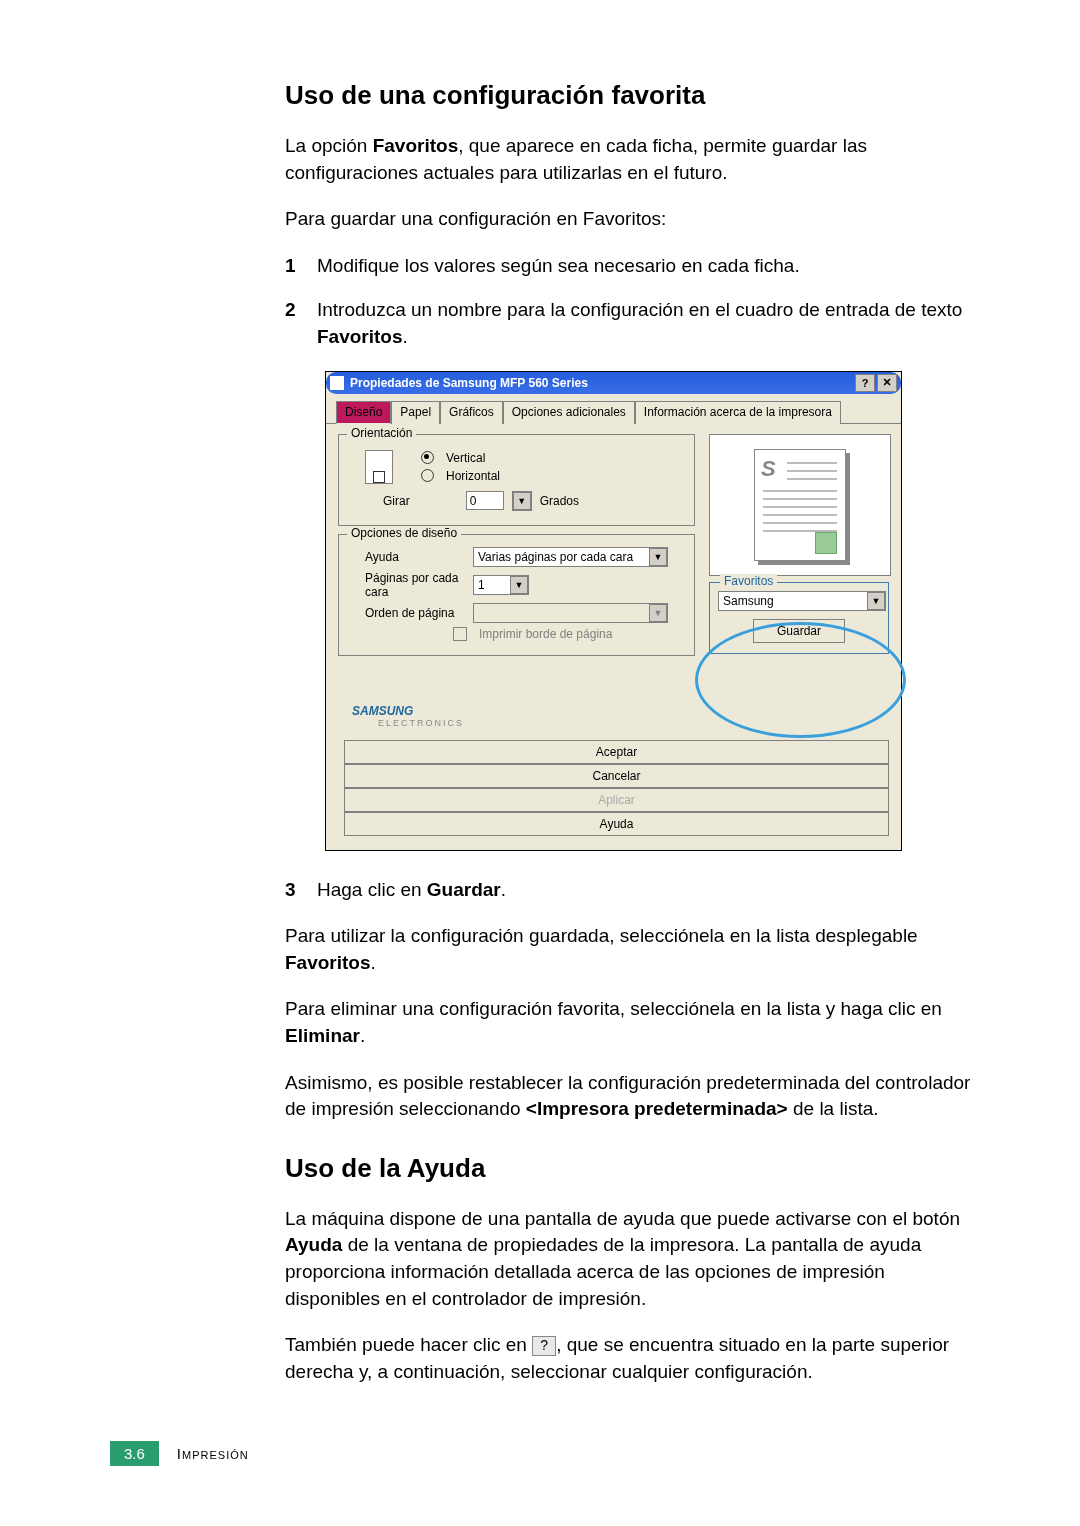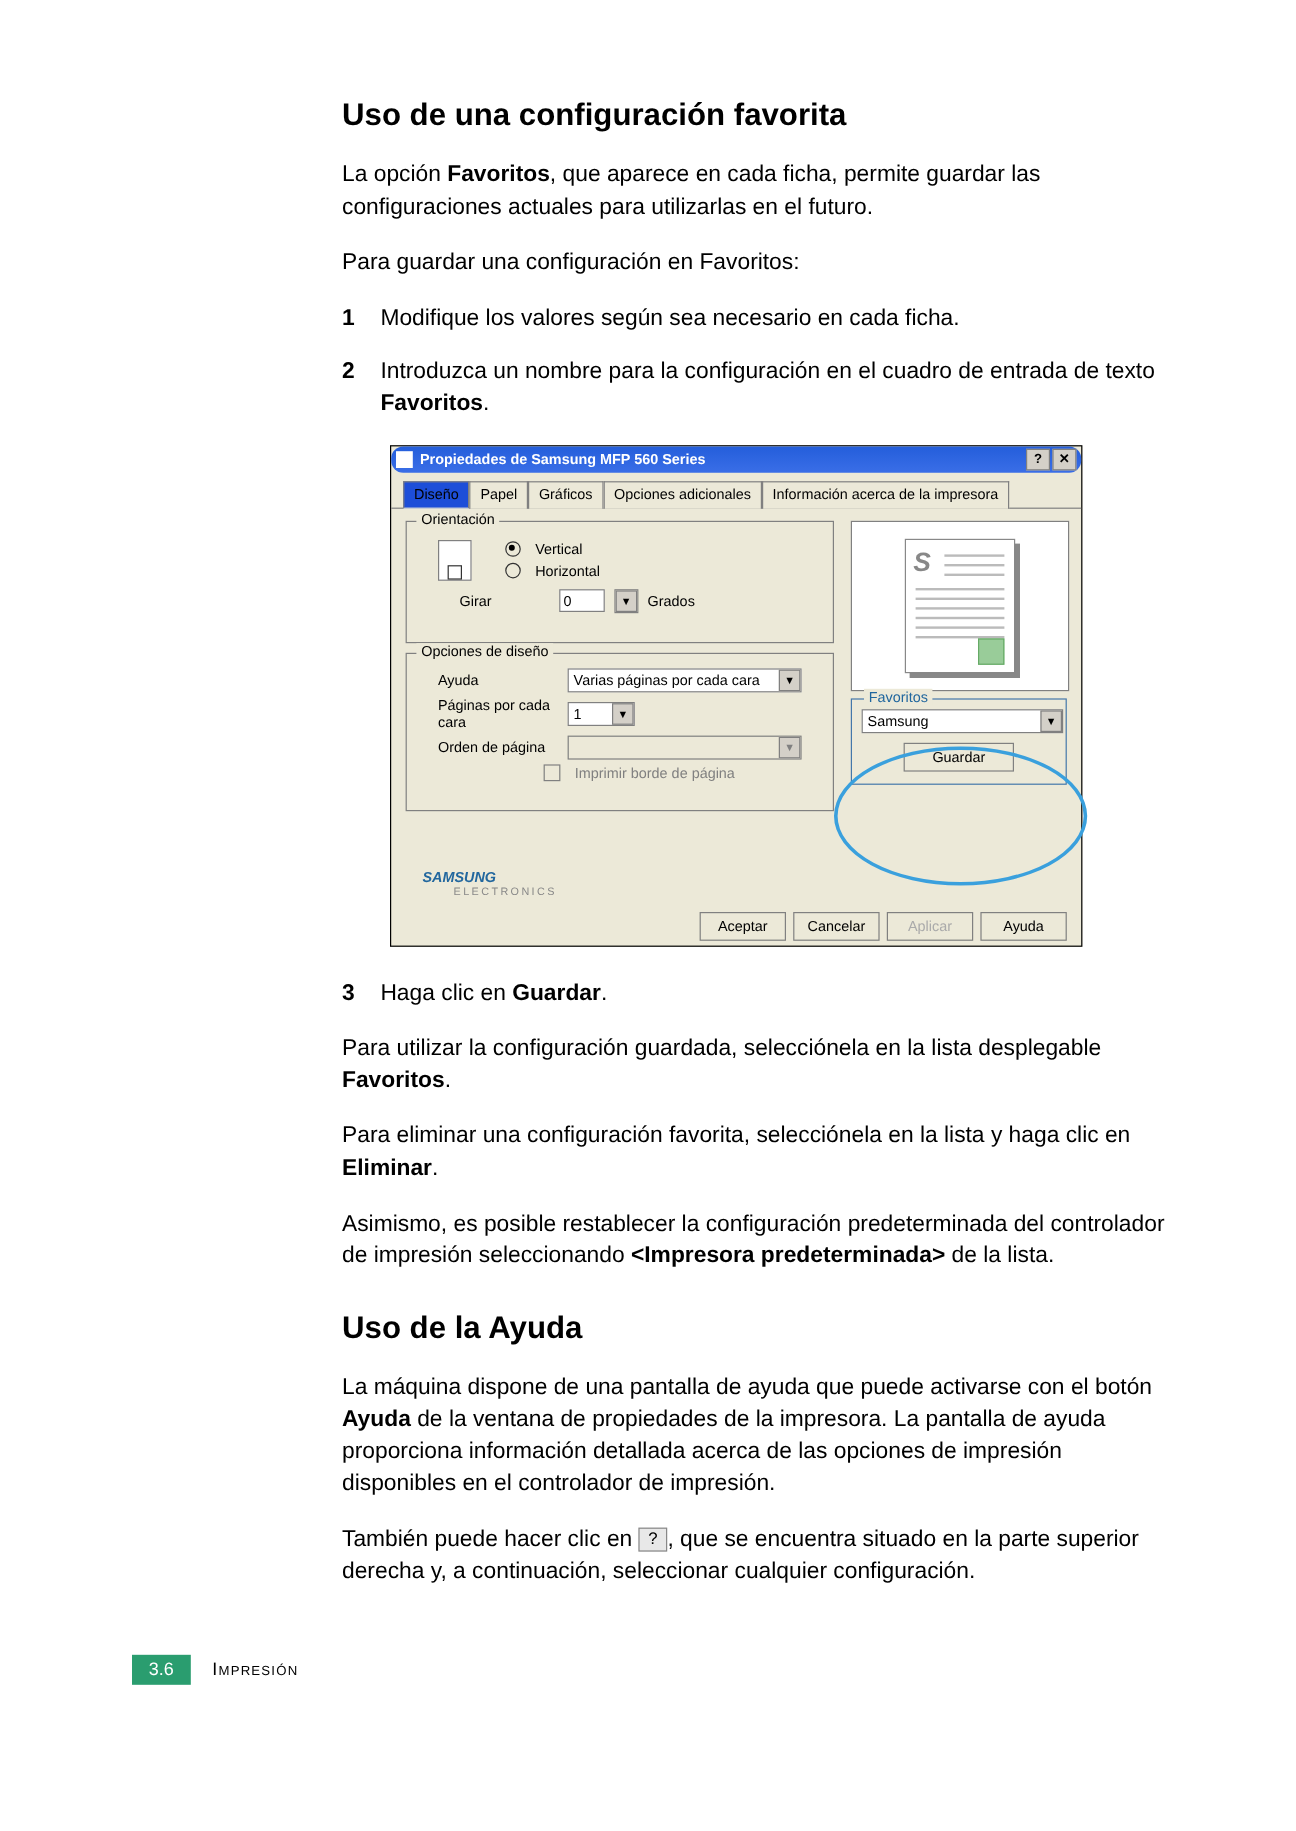--- a/index.html
+++ b/index.html
@@ -66,26 +66,26 @@
     border: 1px solid #808080; display:inline-flex; align-items:center;
     justify-content:center; font-size:11px; margin-left:2px;
   }
   .tabs-row {
     display:flex; gap:0; padding: 6px 10px 0 10px; border-bottom:1px solid #808080;
   }
   .tab {
     padding: 3px 8px 4px 8px; font-size:12px; border:1px solid #808080;
     border-bottom:none; background:#ece9d8; position:relative; top:1px;
   }
-  .tab.active { background:#1d4ed8; border-bottom:1px solid #ece9d8; }
+  .tab.active { background:#be185d; border-bottom:1px solid #ece9d8; }
   .dialog-body { display:flex; padding:10px 12px 6px 12px; gap:14px; }
   .left-col { flex:1; }
   .right-col { width:180px; }
   .groupbox {
-    border:1px solid #808080; padding:8px 10px 20px 10px; margin-bottom:8px;
+    border:1px solid #808080; padding:8px 10px 10px 10px; margin-bottom:8px;
     position:relative;
   }
   .groupbox .legend {
     position:absolute; top:-9px; left:8px; background:#ece9d8; padding:0 4px;
     font-size:12px;
   }
   .row { display:flex; align-items:center; gap:8px; margin:4px 16px; font-size:12px; }
   .thumb {
     width:26px; height:32px; border:1px solid #808080; background:#fff; margin-right:4px;
     display:flex; align-items:flex-end; justify-content:center;
@@ -141,21 +141,21 @@
     padding:0 4px; font-size:12px; color:#22679e; }
   .highlight-ellipse {
     position:absolute; border:3px solid #3aa0dd; border-radius:50%;
     width:205px; height:110px; pointer-events:none;
   }
   .btn {
     background:#ece9d8; border:1px solid #808080; height:22px; min-width:70px;
     display:inline-flex; align-items:center; justify-content:center; font-size:12px;
     margin-left:6px;
   }
-  .dlg-buttons { display:flex; justify-content:flex-end; padding:6px 12px 4px 12px; }
+  .dlg-buttons { display:flex; justify-content:flex-end; padding:6px 12px 14px 12px;flex-direction:column; }
   .samsung-logo { font-size:12px; font-style:italic; font-weight:bold; color:#22679e;
     padding-left:14px; }
   .samsung-sub { font-size:9px; color:#888; letter-spacing:2px; padding-left:40px; }
 
   .inline-help {
     display:inline-flex; width:22px; height:18px; border:1px solid #888;
     align-items:center; justify-content:center; vertical-align:middle;
     font-size:14px; background:#e8e8e8;
   }
 

